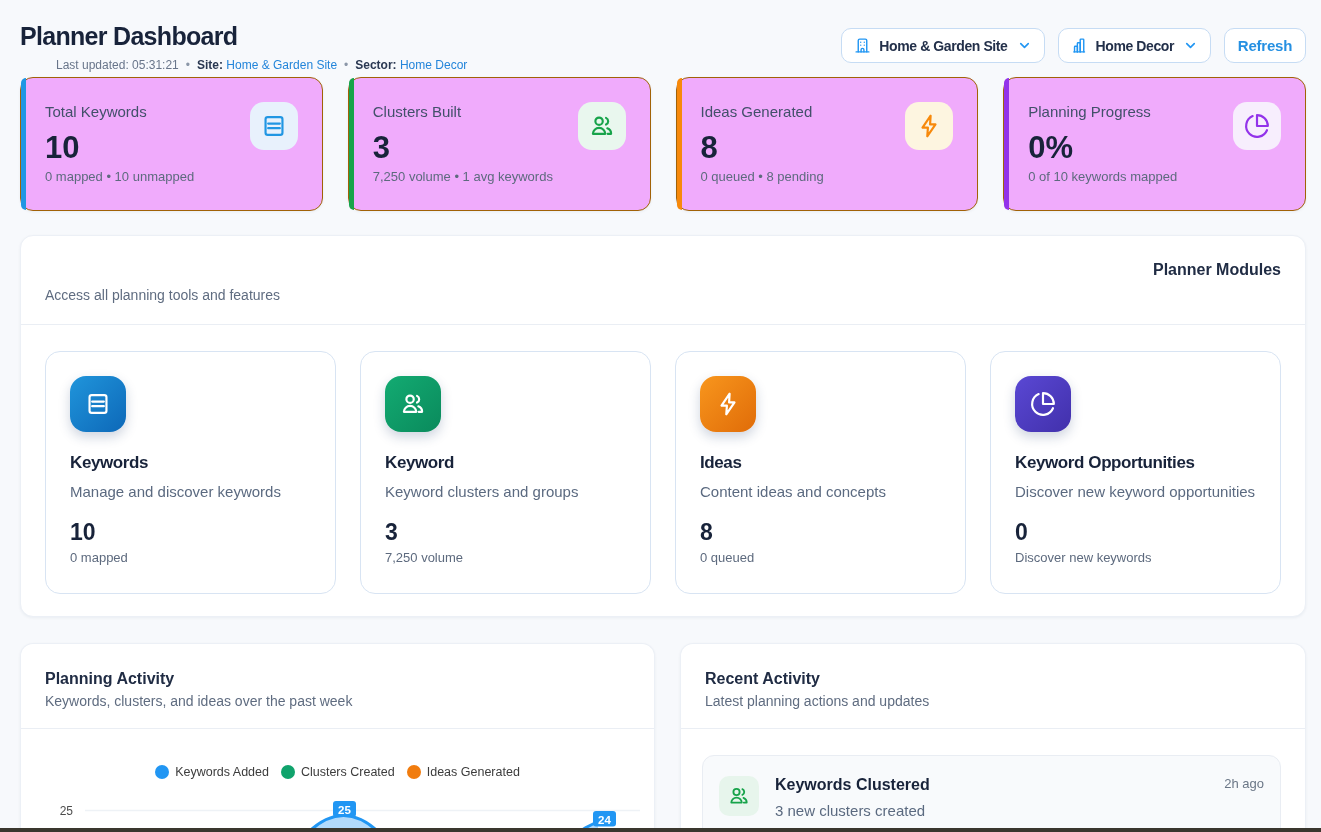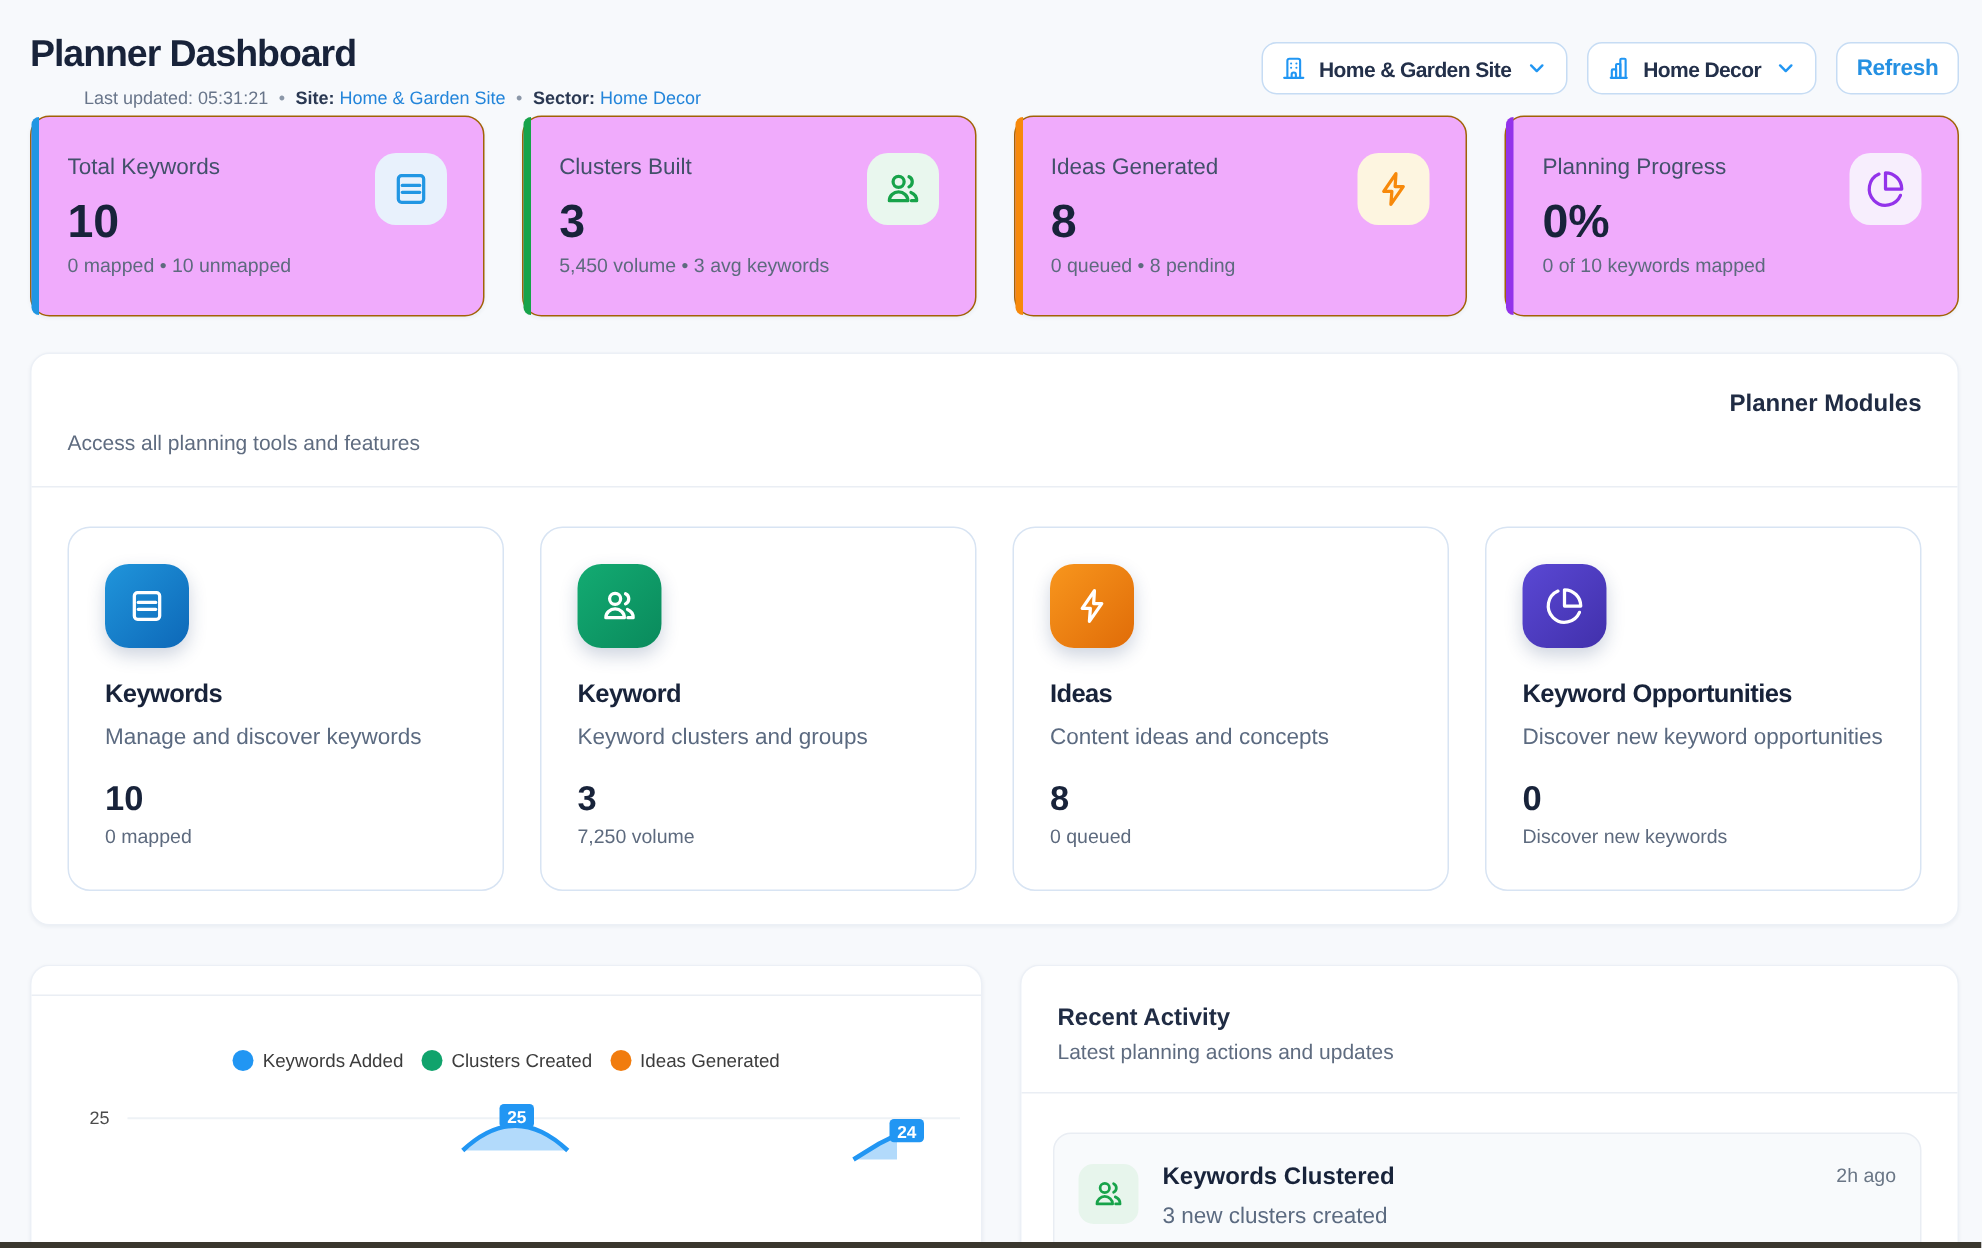--- a/index.html
+++ b/index.html
@@ -116,21 +116,21 @@
     <div class="ic">
         <svg width="26" height="26" viewBox="0 0 24 24" fill="none" stroke="currentColor" stroke-width="2" stroke-linecap="round" stroke-linejoin="round">
           <rect x="4.2" y="3.8" width="15.6" height="16.4" rx="2"></rect>
           <path d="M6.6 9.8h10.8M6.6 14h10.8"></path>
         </svg>
       </div>
   </div>
   <div class="stat" style="--ac:#17a34a; --tint:#e9f7ee;">
     <div class="t">Clusters Built</div>
     <div class="n">3</div>
-    <div class="s">5,450 volume • 3 avg keywords</div>
+    <div class="s">7,250 volume • 1 avg keywords</div>
     <div class="ic">
         <svg width="26" height="26" viewBox="0 0 24 24" fill="none" stroke="currentColor" stroke-width="2" stroke-linecap="round" stroke-linejoin="round">
           <circle cx="9.3" cy="7.6" r="3.4"></circle>
           <path d="M3.6 19.2a5.7 5.4 0 0 1 11.4 0z"></path>
           <path d="M15.7 4.5a3.4 3.4 0 0 1 0 6.2"></path>
           <path d="M16.9 14.1a5.7 5.4 0 0 1 3.5 5.1h-3.2"></path>
         </svg>
       </div>
   </div>
   <div class="stat" style="--ac:#f7890b; --tint:#fdf5e0;">
@@ -210,20 +210,24 @@
       <div class="t">Keyword Opportunities</div>
       <div class="d">Discover new keyword opportunities</div>
       <div class="n">0</div>
       <div class="s">Discover new keywords</div>
     </div>
   </div>
 </div>
 
 <div class="bot">
   <div class="bcard">
+    <div class="hd">
+      <div class="t">Planning Activity</div>
+      <div class="s">Keywords, clusters, and ideas over the past week</div>
+    </div>
     <div class="div"></div>
     <div class="legend">
       <div class="it"><span class="dot" style="background:#2196f3"></span>Keywords Added</div>
       <div class="it"><span class="dot" style="background:#10a36c"></span>Clusters Created</div>
       <div class="it"><span class="dot" style="background:#f17c0e"></span>Ideas Generated</div>
     </div>
     <div class="chart">
       <svg width="633" height="120" viewBox="0 0 633 120">
         <line x1="64" y1="10.5" x2="619" y2="10.5" stroke="#eef2f6" stroke-width="1.4"></line>
         <text x="52" y="14.5" font-size="12" fill="#4c4c4c" text-anchor="end">25</text>

